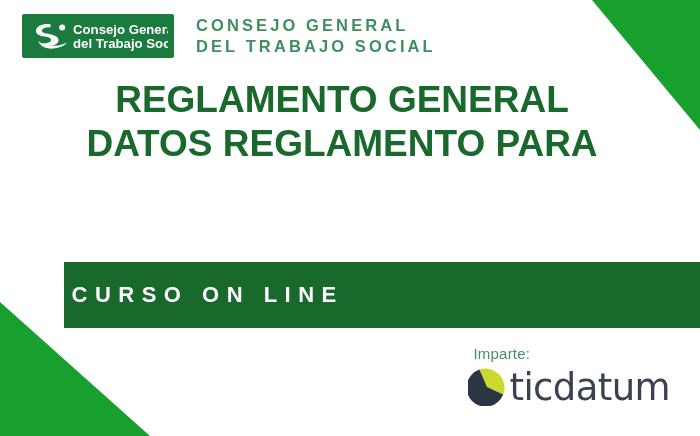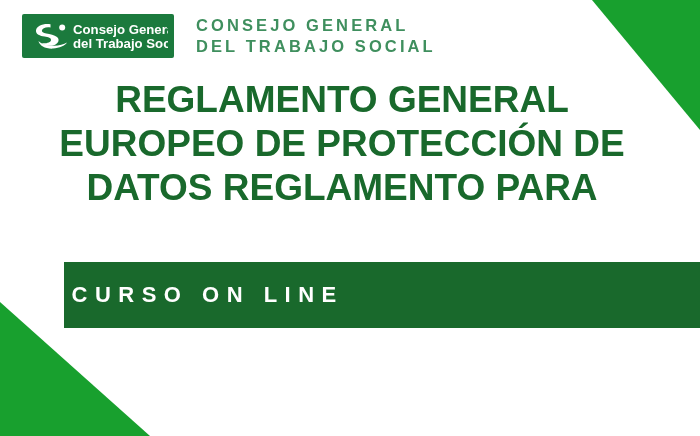--- a/index.html
+++ b/index.html
@@ -173,22 +173,33 @@
 
     <div class="brand-wordmark">
       <div class="wm-line">CONSEJO GENERAL</div>
       <div class="wm-line">DEL TRABAJO SOCIAL</div>
     </div>
 
   </div>
 
   <div class="title-block">
     <div class="title-line">REGLAMENTO GENERAL</div>
-    <div class="title-line">EUROPEO DE PROTECCIÓN DE</div>
     <div class="title-line">DATOS REGLAMENTO PARA</div>
   </div>
 
   <div class="course-banner">
     <span class="course-banner-label">CURSO ON LINE</span>
   </div>
 
+  <div class="provider">
+    <div class="provider-label">Imparte:</div>
+    <div class="provider-logo">
+      <svg class="provider-logo-mark" width="38" height="38" viewBox="0 0 38 38">
+
+        <path d="M19 19 L11.5 1.6 A19 19 0 0 1 35.2 26.6 Z" fill="#c9d92e"></path>
+
+        <path d="M19 19 L35.2 26.6 A19 19 0 1 1 11.5 1.6 Z" fill="#2b3642"></path>
+      </svg>
+      <span class="provider-logo-text">ticdatum</span>
+    </div>
+  </div>
 
 </div>
 
 </body></html>

